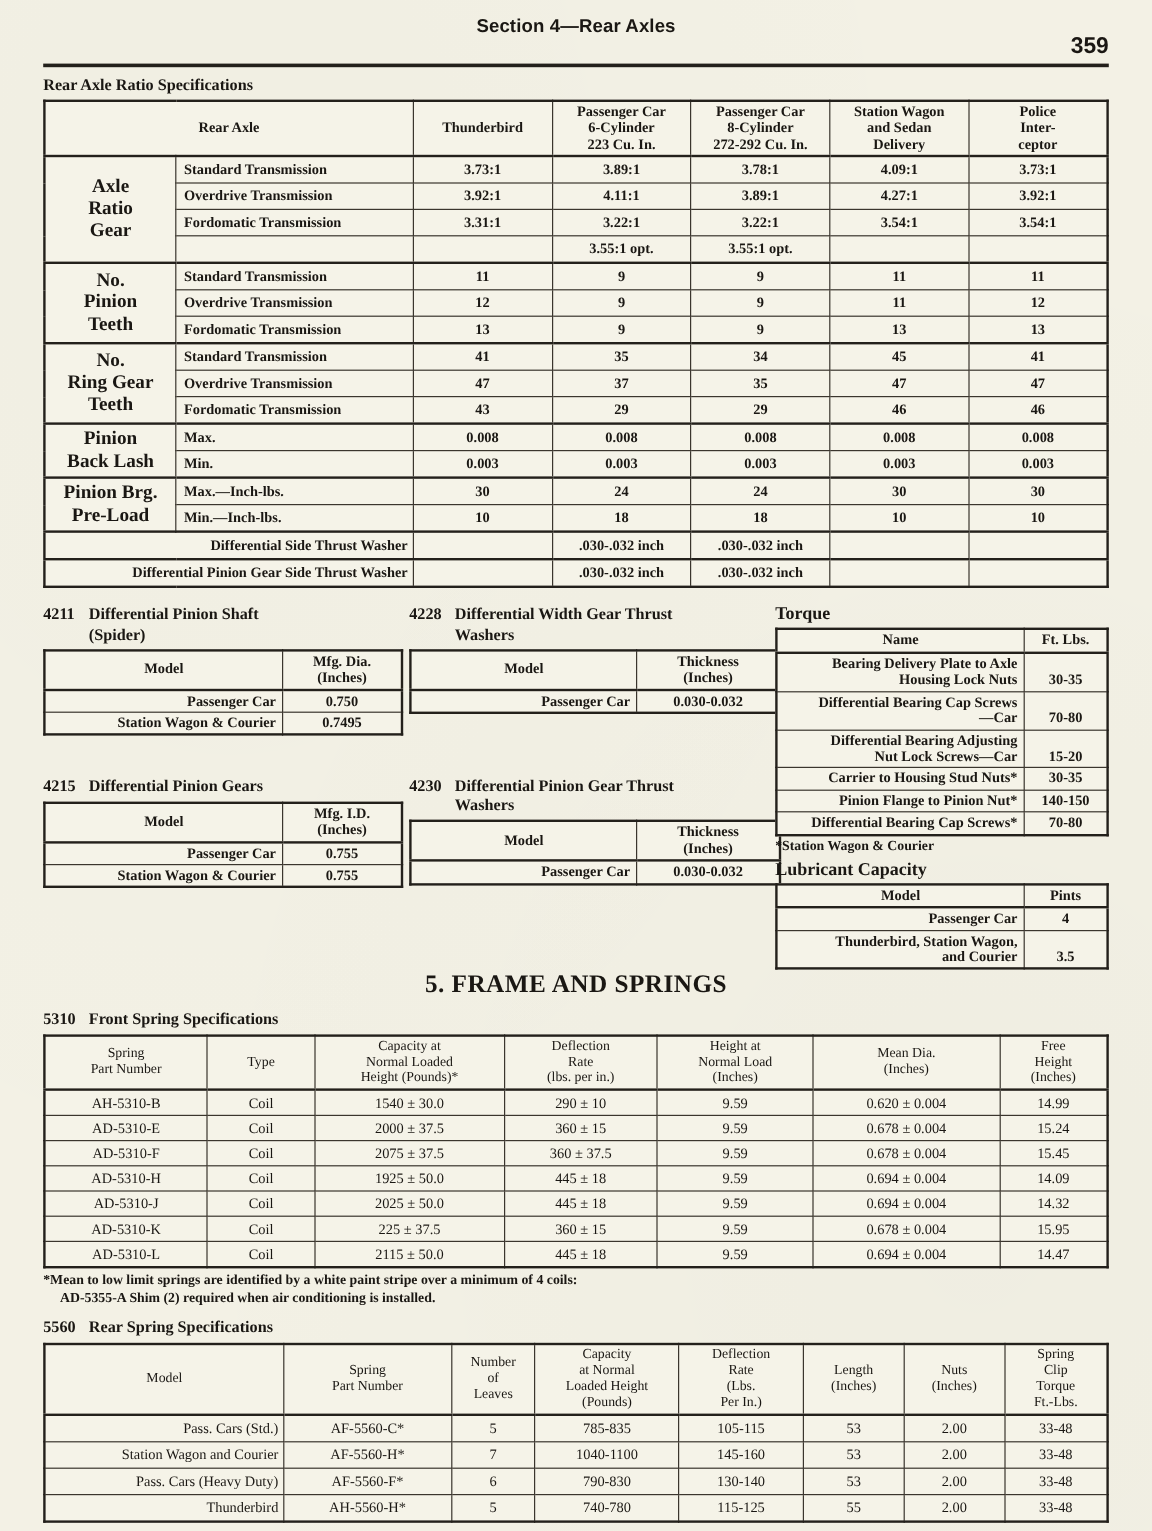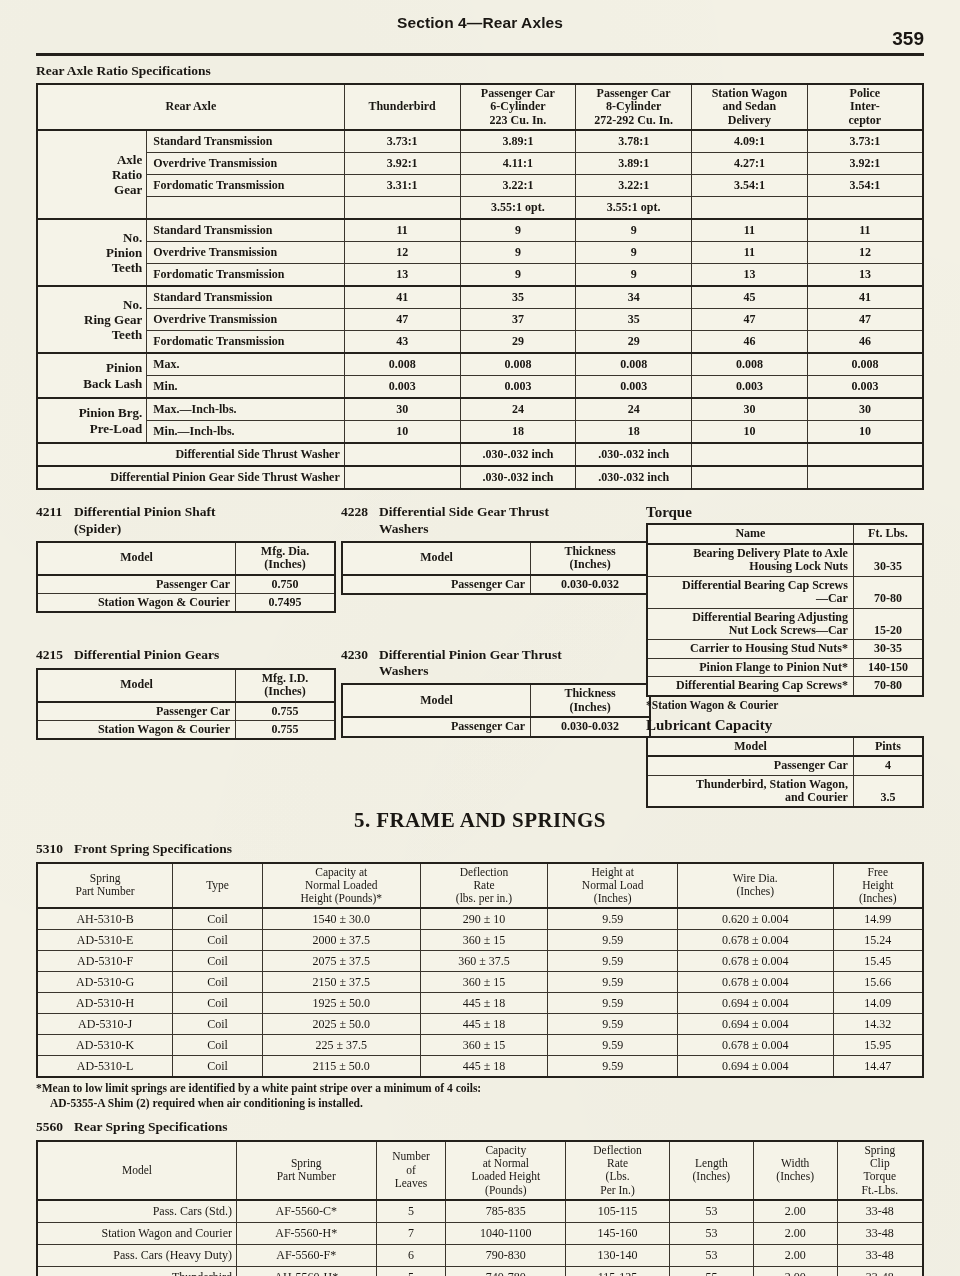--- a/index.html
+++ b/index.html
@@ -61,21 +61,21 @@
   th{font-weight:bold;text-align:center;}
   .c{text-align:center;}
   .l{text-align:right;}
   .thick-b{border-bottom:2.5px solid #23201b;}
   .thick-t{border-top:2.5px solid #23201b;}
 
   
   #axle-table{width:888px;}
   #axle-table th{font-size:12px;padding:2px 3px;}
   #axle-table td{font-size:12px;height:19px;}
-  #axle-table .grp{font-size:13px;text-align:right;line-height:1.18;}
+  #axle-table .grp{font-size:16px;text-align:center;line-height:1.18;}
   #axle-table .subhdr{text-align:left;padding-left:6px;}
 
   
   .midrow{position:relative;margin-top:14px;height:290px;}
   .col{position:absolute;top:0;}
   .colA{left:0;width:300px;}
   .colB{left:305px;width:310px;}
   .colC{left:610px;width:278px;}
 
   .subhead{
@@ -387,21 +387,21 @@
                 <td class="l">Station Wagon &amp; Courier</td>
                 <td class="c">0.755</td>
               </tr>
             </tbody>
         </table>
       </div>
 
       <div class="col colB">
 
         <div class="subhead">
-          <span class="num">4228</span><span class="txt">Differential Side Gear Thrust</span>
+          <span class="num">4228</span><span class="txt">Differential Width Gear Thrust</span>
           <div style="padding-left:38px">Washers</div>
         </div>
         <table class="framed minitbl">
           <colgroup>
               <col style="width:190px">
               <col style="width:120px">
             </colgroup>
           <thead>
               <tr>
             <th class="thick-b">
@@ -573,21 +573,21 @@
               <div>Deflection</div>
               <div>Rate</div>
               <div>(lbs. per in.)</div>
             </th>
             <th class="thick-b">
               <div>Height at</div>
               <div>Normal Load</div>
               <div>(Inches)</div>
             </th>
             <th class="thick-b">
-              <div>Wire Dia.</div>
+              <div>Mean Dia.</div>
               <div>(Inches)</div>
             </th>
             <th class="thick-b">
               <div>Free</div>
               <div>Height</div>
               <div>(Inches)</div>
             </th>
           </tr>
         </thead>
       <tbody id="fs-body">
@@ -610,29 +610,20 @@
             <td class="c">15.24</td>
           </tr>
           <tr>
             <td class="c">AD-5310-F</td>
             <td class="c">Coil</td>
             <td class="c">2075 ± 37.5</td>
             <td class="c">360 ± 37.5</td>
             <td class="c">9.59</td>
             <td class="c">0.678 ± 0.004</td>
             <td class="c">15.45</td>
-          </tr>
-          <tr>
-            <td class="c">AD-5310-G</td>
-            <td class="c">Coil</td>
-            <td class="c">2150 ± 37.5</td>
-            <td class="c">360 ± 15</td>
-            <td class="c">9.59</td>
-            <td class="c">0.678 ± 0.004</td>
-            <td class="c">15.66</td>
           </tr>
           <tr>
             <td class="c">AD-5310-H</td>
             <td class="c">Coil</td>
             <td class="c">1925 ± 50.0</td>
             <td class="c">445 ± 18</td>
             <td class="c">9.59</td>
             <td class="c">0.694 ± 0.004</td>
             <td class="c">14.09</td>
           </tr>
@@ -708,21 +699,21 @@
               <div>Deflection</div>
               <div>Rate</div>
               <div>(Lbs.</div>
               <div>Per In.)</div>
             </th>
             <th class="thick-b">
               <div>Length</div>
               <div>(Inches)</div>
             </th>
             <th class="thick-b">
-              <div>Width</div>
+              <div>Nuts</div>
               <div>(Inches)</div>
             </th>
             <th class="thick-b">
               <div>Spring</div>
               <div>Clip</div>
               <div>Torque</div>
               <div>Ft.-Lbs.</div>
             </th>
           </tr>
         </thead>

